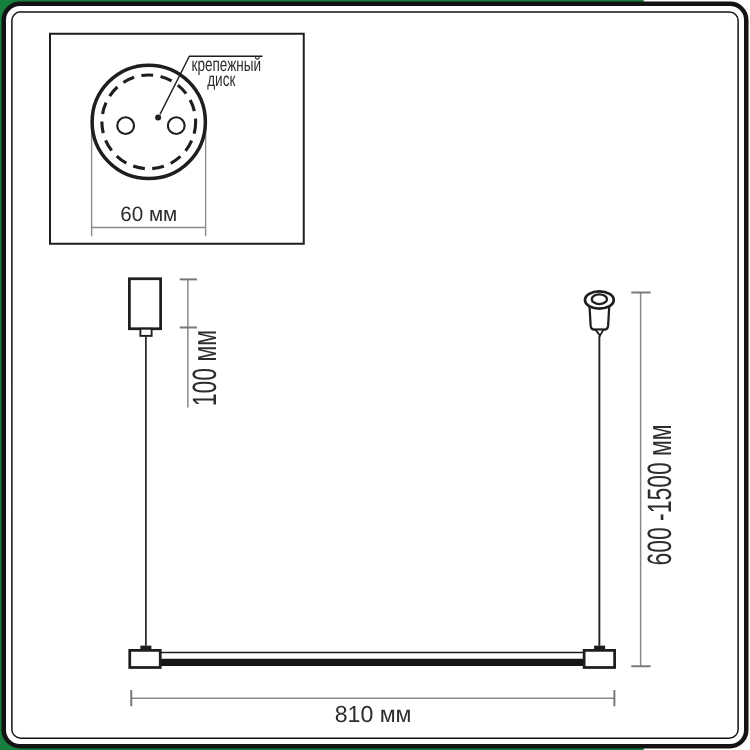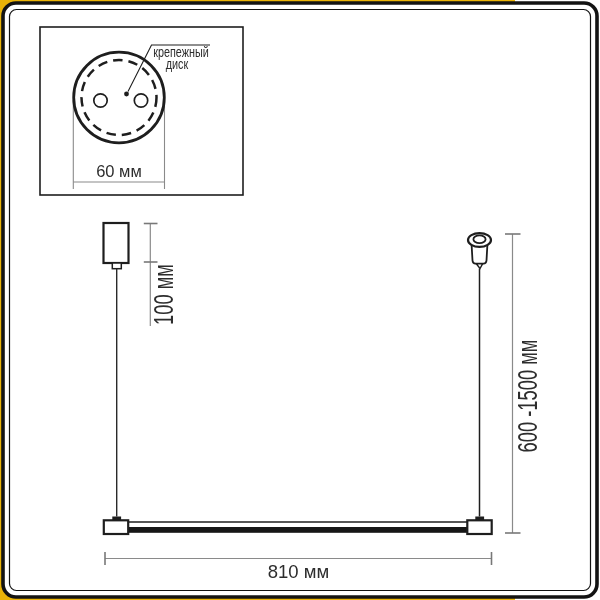--- a/index.html
+++ b/index.html
@@ -7,21 +7,21 @@
     padding: 0;
     width: 600px;
     height: 600px;
     background: #ffffff;
     font-family: "Liberation Sans", sans-serif;
   }
   .stage {
     position: relative;
     width: 515px;
     height: 600px;
-    background: #eab308;
+    background: #15803d;
     text-decoration: underline;
   }
   svg { display: block; }
 
   .callout-text {
     font-family: "Liberation Sans", sans-serif;
     font-size: 15.5px;
     fill: #2d2d2d;
   }
   .inset-dim-text {

